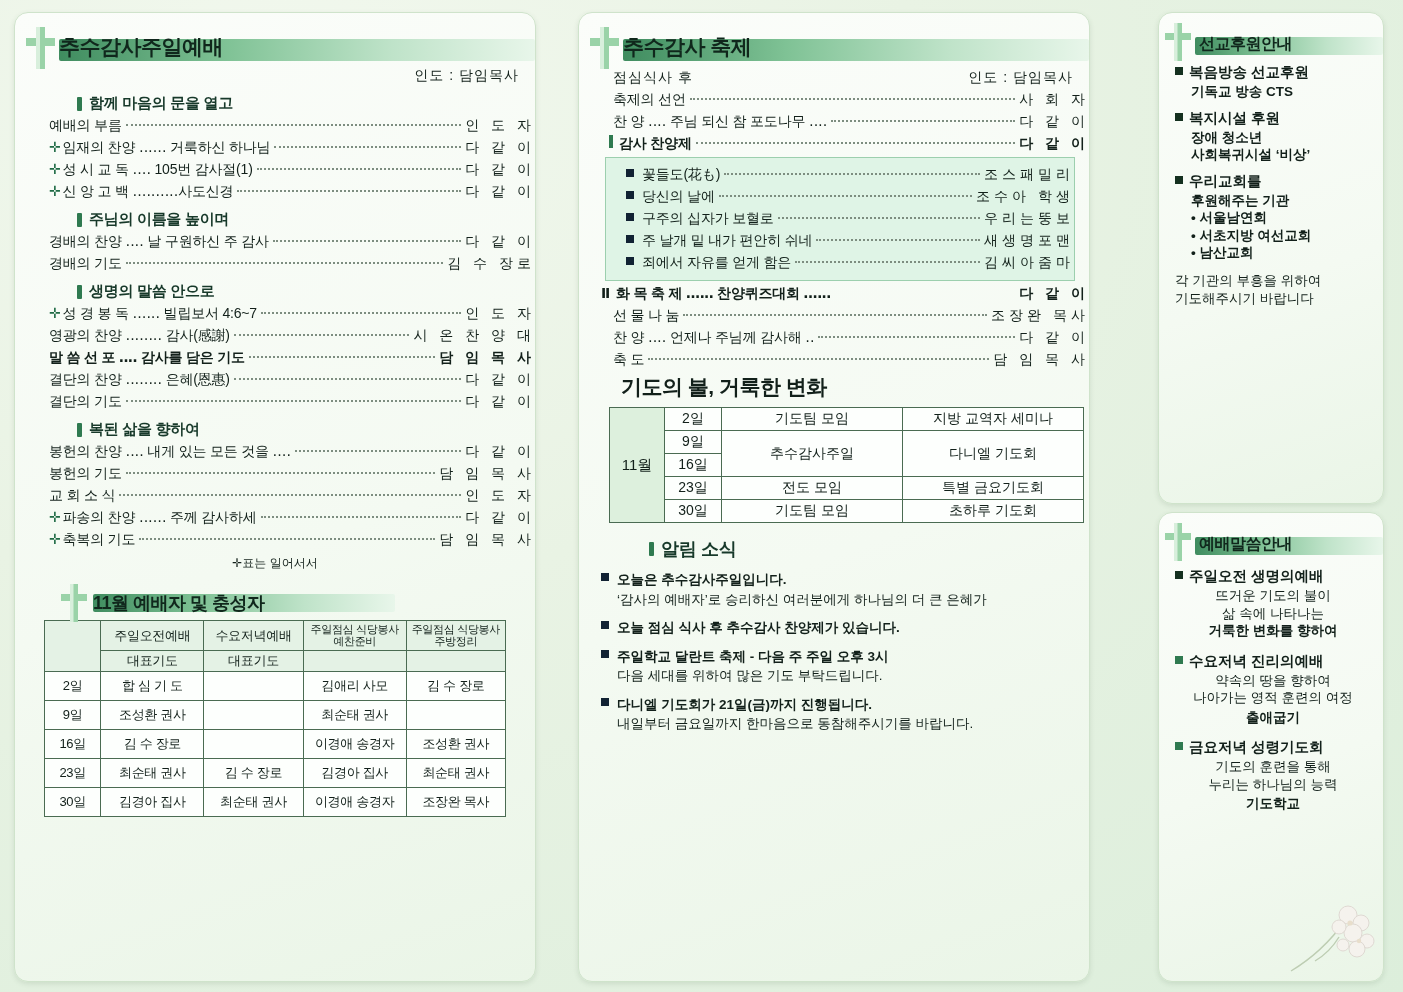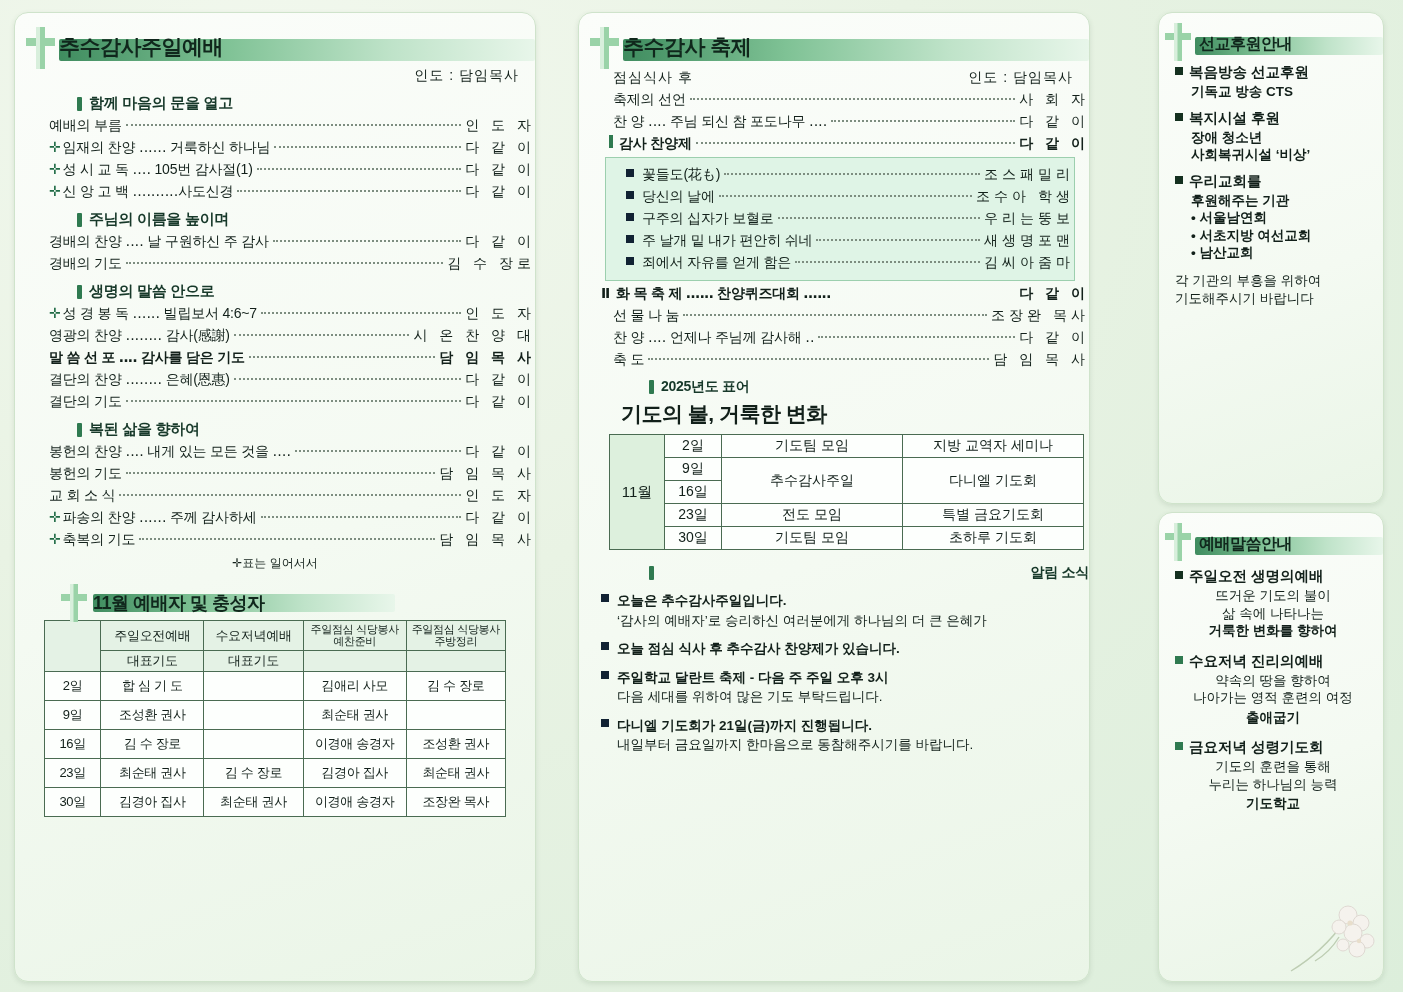--- a/index.html
+++ b/index.html
@@ -394,24 +394,20 @@
           <span class="who">다 같 이</span>
         </div>
         <div class="item" style="margin-left: 34px;">
           <span class="nm">축        도</span>
           <span class="dots"></span>
           <span class="who">담 임 목 사</span>
         </div>
       </div>
 
 
-    <div class="grp" style="margin-left:24px;font-size:14px;">
-      <span class="tick"></span>
-      <span>2025년도 표어</span>
-    </div>
     <div style="margin:4px 0 0 42px;font-size:21px;font-weight:bold;letter-spacing:-.5px;">기도의 불, 거룩한 변화</div>
 
     <table class="tbl2">
       <tbody>
         <tr>
           <td class="mon" rowspan="5">11월</td>
           <td class="day">2일</td>
           <td class="ev">기도팀 모임</td>
           <td class="ev2">지방 교역자 세미나</td>
         </tr>
@@ -429,21 +425,21 @@
           <td class="ev2">특별 금요기도회</td>
         </tr>
         <tr>
           <td class="day">30일</td>
           <td class="ev">기도팀 모임</td>
           <td class="ev2">초하루 기도회</td>
         </tr>
       </tbody>
     </table>
 
-    <div class="grp" style="margin-left:24px;font-size:14px;margin-top:14px;justify-content:space-between;">
+    <div class="grp" style="margin-left:24px;font-size:18px;margin-top:14px;">
       <span class="tick"></span>
       <span>알림 소식</span>
     </div>
 
     <div id="notices">
         <div class="nbullet">
           <span class="sq" style="margin-right: 8px;"></span>
           <div class="txt">
             <div style="font-weight: bold;">오늘은 추수감사주일입니다.</div>
             <div>‘감사의 예배자’로 승리하신 여러분에게 하나님의 더 큰 은혜가</div>

